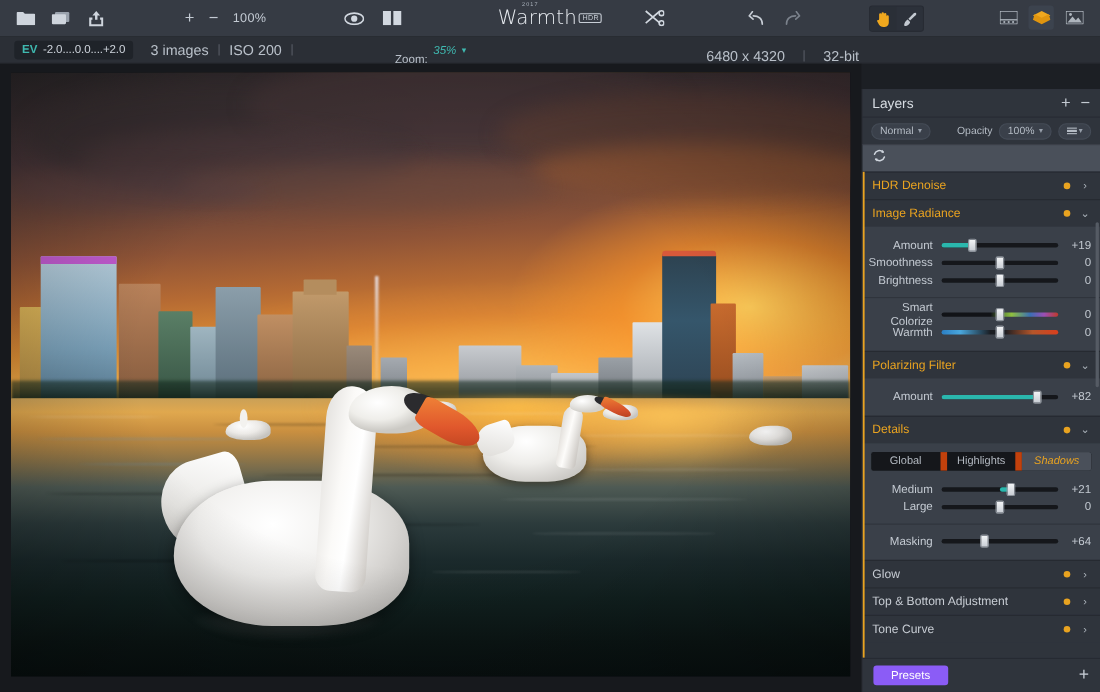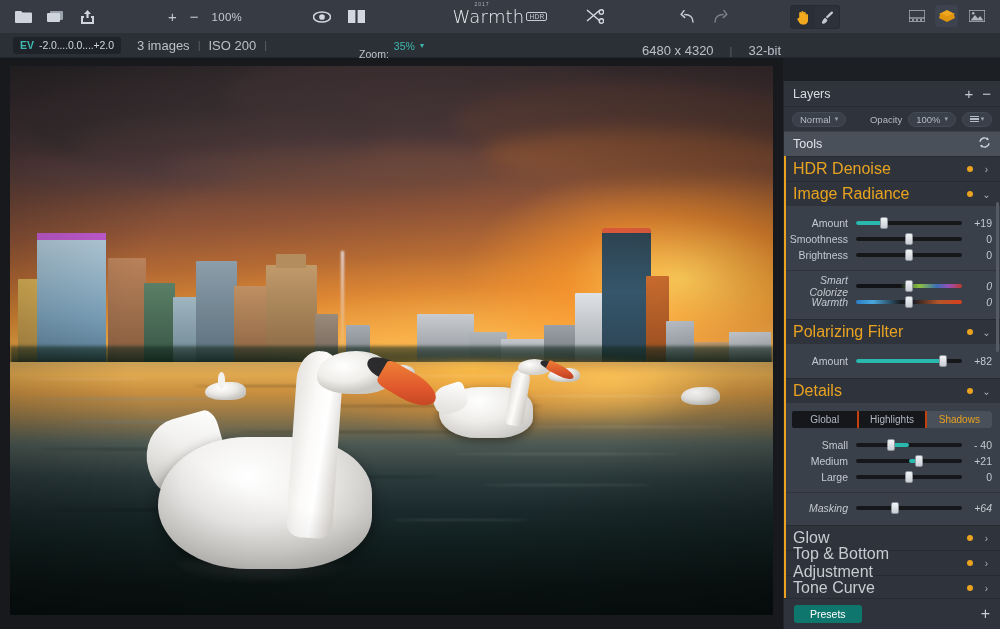--- a/index.html
+++ b/index.html
@@ -95,21 +95,21 @@
   .ev-values { color: #cfd5dd; font-size: 10.5px; letter-spacing: -.1px; }
   .info-sep { color: #5a6069; margin: 0 8px; font-size: 11px; }
   .info-txt { color: #b9c0c9; font-size: 13px; }
 
   .zoom-area {
     position: absolute; left: 0; right: 217px; top: 0; height: 25px;
     display: flex; align-items: center; justify-content: center;
     gap: 5px; pointer-events: none;
   }
   .zoom-lab { color: #b9c0c9; font-size: 10.5px; margin-top: 16px; }
-  .zoom-val { color: #3fb9b0; font-size: 10.5px; pointer-events: auto; cursor: pointer; }
+  .zoom-val { color: #3fb9b0; font-size: 10.5px; pointer-events: auto; cursor: pointer; font-style: italic; }
   .zoom-caret { color: #3fb9b0; font-size: 8px; }
 
   .info-right {
     position: absolute; right: 219px; top: 0; height: 35px;
     display: flex; align-items: center; gap: 8px;
   }
 
   
   .body { flex: 1; display: flex; min-height: 0; }
 
@@ -310,29 +310,29 @@
   .tools-title { color: #dfe4ea; font-size: 12.5px; flex: 1; }
 
   .p-scroll { flex: 1; overflow: hidden; position: relative; background: #2f343c; }
 
   .sec-head {
     height: 25px; display: flex; align-items: center;
     padding: 0 9px; cursor: pointer;
     border-top: 1px solid #262a31;
     background: #2f343c;
   }
-  .sec-name { font-size: 16px; flex: 1; }
+  .sec-name { font-size: 11px; flex: 1; }
   .sec-name.on { color: #e9a320; }
   .sec-name.off { color: #c7ccd3; }
   .dot { width: 6px; height: 6px; border-radius: 50%; background: #e9a320; margin-right: 9px; }
   .chev { color: #aab1b9; font-size: 10px; width: 9px; text-align: center; }
 
   .sec-body { background: #3a4049; padding: 6px 0; }
   .sgroup { padding: 3px 0; }
-  .sgroup + .sgroup { border-top: 1px solid #2f343c; margin-top: 4px; padding-top: 7px; font-style: italic; }
+  .sgroup + .sgroup { border-top: 1px solid #2f343c; margin-top: 4px; padding-top: 7px; }
 
   .srow { display: flex; align-items: center; height: 16px; padding: 0 8px 0 0; }
   .slabel { width: 72px; text-align: right; color: #c3c9d1; font-size: 10.5px; padding-right: 8px; }
   .strack {
     flex: 1; height: 4px; background: #15171b; border-radius: 2px; position: relative; cursor: pointer;
   }
   .strack.rainbow {
     background: linear-gradient(90deg,#111317 0%, #111317 42%, #5f8a3a 52%, #8fbf3f 60%, #3a6fb5 76%, #9b4fb5 88%, #c0392b 100%);
   }
   .strack.warm {
@@ -346,32 +346,32 @@
   }
   .sval { width: 30px; text-align: right; color: #c3c9d1; font-size: 10.5px; padding-left: 6px; }
 
   .tabs {
     display: flex; margin: 2px 8px 6px 8px; height: 17px;
     background: #15171b; border-radius: 2px; overflow: hidden;
   }
   .tab {
     flex: 1; display: flex; align-items: center; justify-content: center;
     font-size: 10px; color: #b3b9c1; cursor: pointer;
-    border-right: 2px solid #c2410c;
-  }
-  .tab:last-child { border-right: none; }
+    border-right: 6px solid #c2410c;
+  }
+  .tab:last-child { border-right: none; font-style: italic; }
   .tab.active { background: #4a505a; color: #e9a320; }
 
   .p-footer {
     height: 31px; flex: 0 0 31px; background: #2f343c;
     display: flex; align-items: center; padding: 0 10px;
     border-top: 1px solid #262a31;
   }
   .presets-btn {
-    background: #0f766e; color: #ffffff; font-size: 10.5px;
+    background: #8b5cf6; color: #ffffff; font-size: 10.5px;
     border-radius: 3px; padding: 3px 16px; cursor: pointer;
   }
   .footer-plus { margin-left: auto; color: #c8ced6; font-size: 16px; line-height: 1; cursor: pointer; }
 
   .scrollbar {
     position: absolute; right: 1px; top: 46px; width: 3px; height: 150px;
     background: #555b64; border-radius: 2px;
   }
   .orange-edge {
     position: absolute; left: 0; top: 0; width: 2px; height: 100%;
@@ -637,21 +637,20 @@
               <i></i>
               <i></i>
               <i></i>
             </span>
           <span class="caret">▾</span>
         </div>
       </div>
 
 
       <div class="tools-row">
-        <span class="tools-title">Tools</span>
         <span>
           <svg width="13" height="13" viewBox="0 0 13 13">
               <path d="M2 5.2A4.6 4.6 0 019.8 3.4M11 7.8A4.6 4.6 0 013.2 9.6" stroke="#cfd5dd" stroke-width="1.4" fill="none" stroke-linecap="round"></path>
               <path d="M9.2 1.2l1.6 2.2-2.6.4z" fill="#cfd5dd"></path>
               <path d="M3.8 11.8L2.2 9.6l2.6-.4z" fill="#cfd5dd"></path>
             </svg>
         </span>
       </div>
 
       <div class="p-scroll">
@@ -736,28 +735,20 @@
           <span class="chev">⌄</span>
         </div>
         <div class="sec-body">
           <div class="tabs">
             <div class="tab">Global</div>
             <div class="tab">Highlights</div>
             <div class="tab active">Shadows</div>
           </div>
           <div class="sgroup">
             <div class="srow">
-              <span class="slabel">Small</span>
-              <div class="strack">
-                <div class="sfill" style="left:33%;width:17%;"></div>
-                <div class="sknob" style="left:33%;"></div>
-              </div>
-              <span class="sval">- 40</span>
-            </div>
-            <div class="srow">
               <span class="slabel">Medium</span>
               <div class="strack">
                 <div class="sfill" style="left:50%;width:9%;"></div>
                 <div class="sknob" style="left:59%;"></div>
               </div>
               <span class="sval">+21</span>
             </div>
             <div class="srow">
               <span class="slabel">Large</span>
               <div class="strack">

